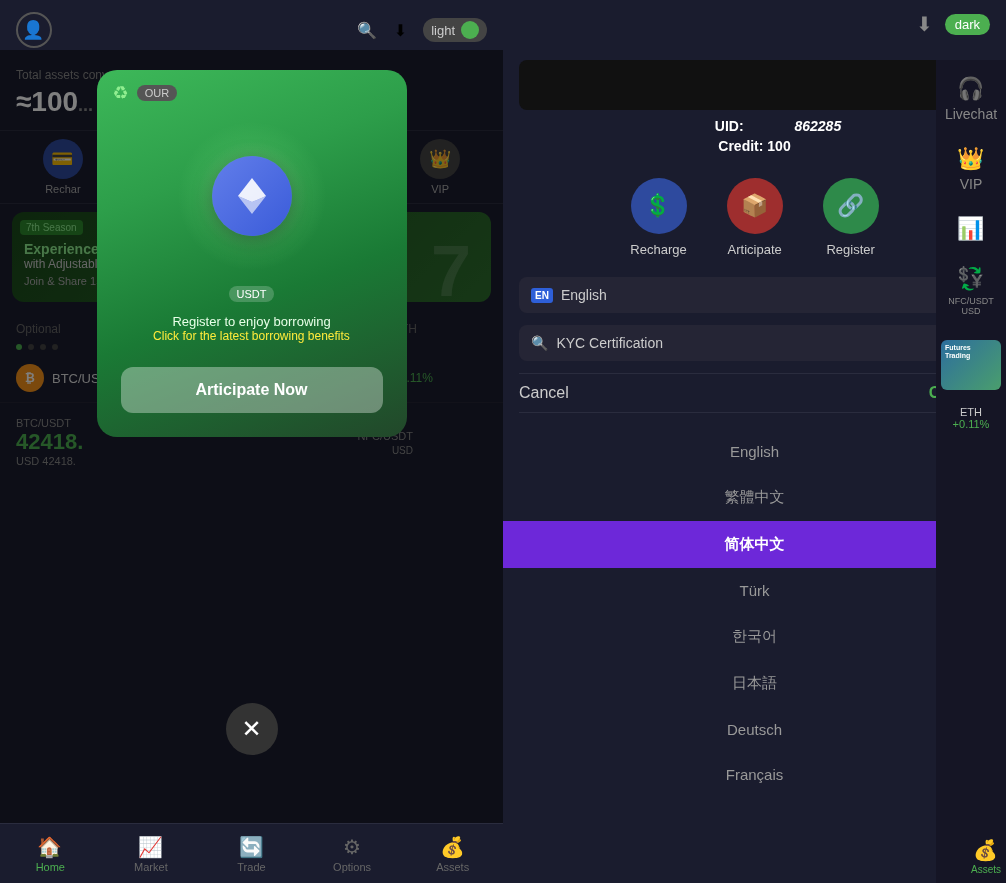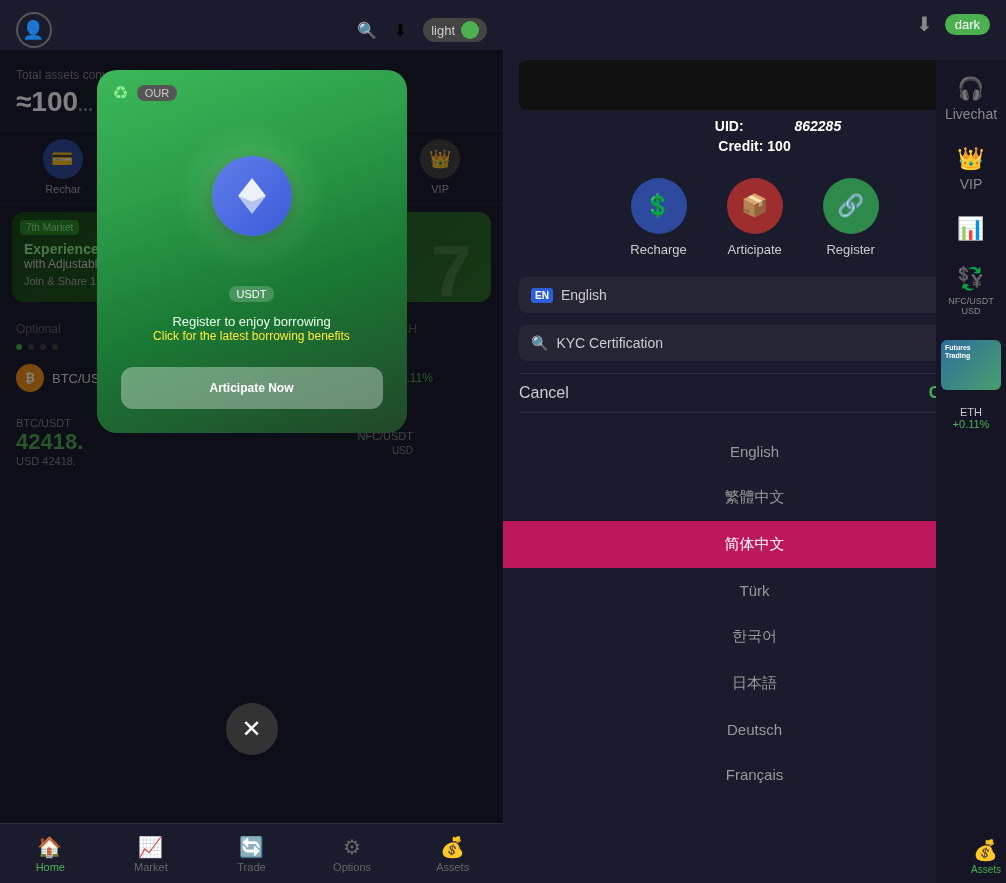--- a/index.html
+++ b/index.html
@@ -269,21 +269,21 @@
     }
     .borrow-link {
       color: #ffeb3b;
       font-size: 12px;
       cursor: pointer;
     }
     .participate-btn {
       margin: 16px 24px 0;
       background: rgba(255,255,255,0.35);
       color: #fff;
-      font-size: 12px;
+      font-size: 16px;
       font-weight: bold;
       padding: 14px;
       border-radius: 12px;
       text-align: center;
       cursor: pointer;
     }
     
     .close-btn-outer {
       position: absolute;
       bottom: 68px;
@@ -429,23 +429,23 @@
       background: #1a1c2e;
     }
     .lang-option {
       padding: 14px 24px;
       color: #999;
       font-size: 15px;
       cursor: pointer;
       text-align: center;
     }
     .lang-option.active {
-      background: #be185d;
+      background: #6d28d9;
       color: #fff;
-      font-weight: normal;
+      font-weight: bold;
     }
 
     
     .right-sidebar {
       position: absolute;
       right: 0;
       top: 60px;
       width: 70px;
       display: flex;
       flex-direction: column;
@@ -517,21 +517,21 @@
       <div class="action-icon" style="background:#444;">🎧</div>
       <span>vchat</span>
     </div>
     <div class="action-item">
       <div class="action-icon" style="background:#444;">👑</div>
       <span>VIP</span>
     </div>
   </div>
 
   <div class="promo-banner">
-    <div class="promo-badge">7th Market</div>
+    <div class="promo-badge">7th Season</div>
     <div class="promo-text">
       <h3 style="margin-top:14px;">Experience Futures Trading</h3>
       <p>with Adjustable Lev...</p>
       <p style="color:#aaa;font-size:11px;margin-top:4px;">Join &amp; Share 150,000... onus!</p>
     </div>
     <div class="promo-number">7</div>
   </div>
 
   <div class="market-section">
     <div class="market-table-header">

